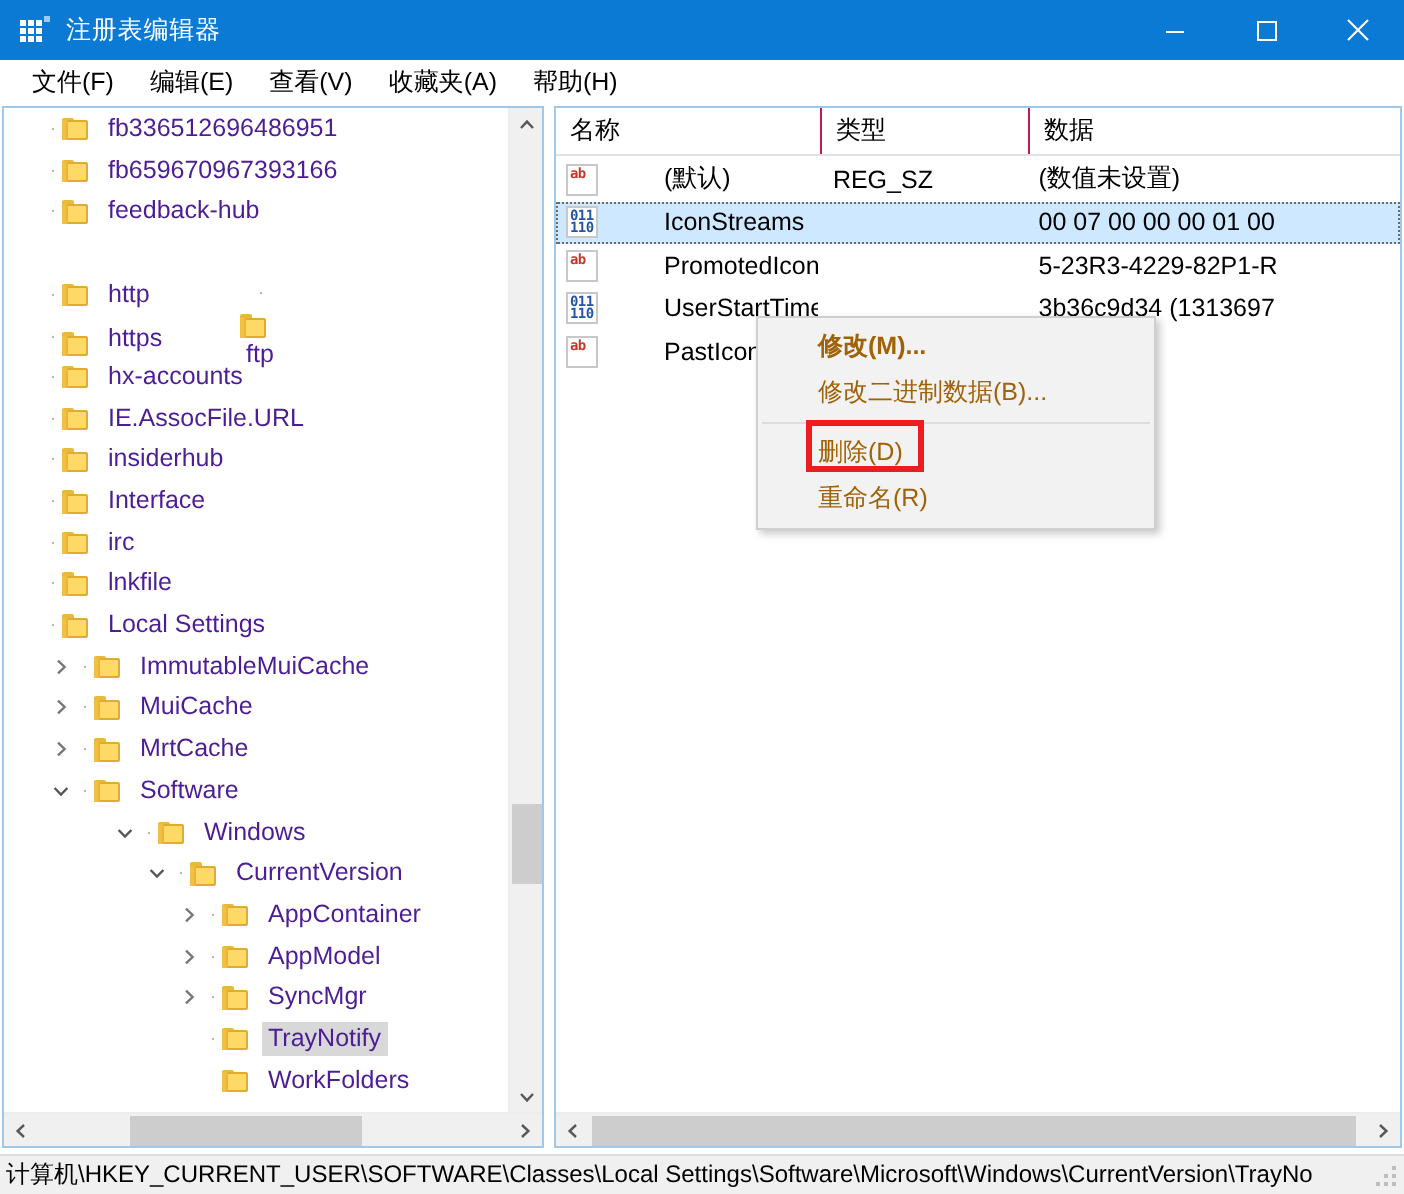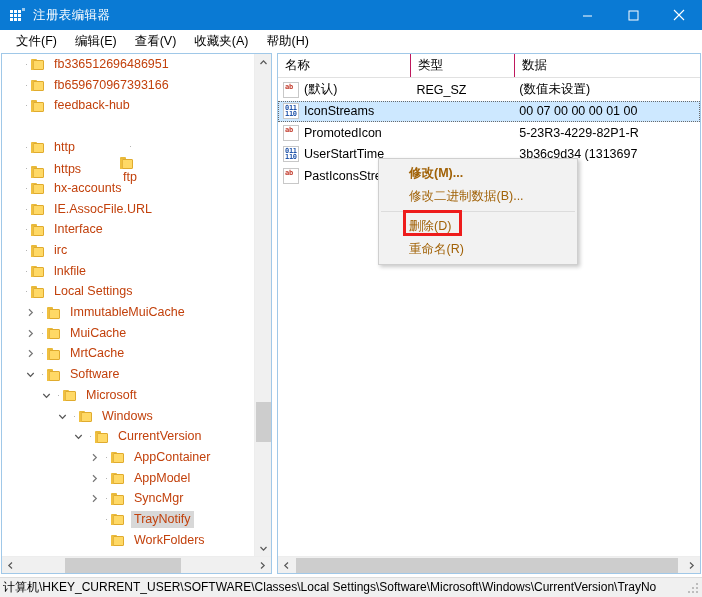--- a/index.html
+++ b/index.html
@@ -118,21 +118,21 @@
     width: 252px;
     height: 503px;
     overflow: hidden;
   }
   .node {
     position: relative;
     height: 20.7px;
     display: flex;
     align-items: center;
     font-size: 12.5px;
-    color: #c2410c;
+    color: #4c1d95;
     white-space: nowrap;
   }
   .node .lbl {
     padding: 1px 3px 2px 3px;
   }
   .node.sel .lbl {
     background: #d8d8d8;
   }
   .twisty {
     width: 16px;
@@ -216,21 +216,21 @@
     font-size: 12.5px;
     color: #000000;
     white-space: nowrap;
     box-sizing: border-box;
   }
   .lrow.sel {
     background: #cde8ff;
     outline: 1px dotted #6a6a6a;
     outline-offset: -1px;
   }
-  .lcell { box-sizing: border-box; overflow: hidden; }
+  .lcell { box-sizing: border-box; overflow: hidden; gap: 28px; }
   .lcell.c-name { width: 133px; display:flex; align-items:center; padding-left: 5px; }
   .lcell.c-type { width: 104px; padding-left: 7px; }
   .lcell.c-data { width: 190px; padding-left: 7px; }
 
   .vicon {
     width: 14px; height: 14px;
     flex: none;
     margin-right: 5px;
     border: 1px solid #c8c8c8;
     background: #ffffff;
@@ -519,20 +519,32 @@
           <div class="node" style="padding-left: 4px;">
             <div class="twisty"></div>
             <div class="dots">
               <b></b>
             </div>
             <div class="folder">
               <div class="tab"></div>
               <div class="body"></div>
               <div class="side"></div>
             </div>
+            <div class="lbl">insiderhub</div>
+          </div>
+          <div class="node" style="padding-left: 4px;">
+            <div class="twisty"></div>
+            <div class="dots">
+              <b></b>
+            </div>
+            <div class="folder">
+              <div class="tab"></div>
+              <div class="body"></div>
+              <div class="side"></div>
+            </div>
             <div class="lbl">Interface</div>
           </div>
           <div class="node" style="padding-left: 4px;">
             <div class="twisty"></div>
             <div class="dots">
               <b></b>
             </div>
             <div class="folder">
               <div class="tab"></div>
               <div class="body"></div>
@@ -620,36 +632,20 @@
             </div>
             <div class="dots">
               <b></b>
             </div>
             <div class="folder">
               <div class="tab"></div>
               <div class="body"></div>
               <div class="side"></div>
             </div>
             <div class="lbl">Software</div>
-          </div>
-          <div class="node" style="padding-left: 36px;">
-            <div class="twisty">
-              <svg width="9" height="9" viewBox="0 0 9 9">
-                <polyline points="1.3,3 4.5,6.3 7.7,3" fill="none" stroke="#555" stroke-width="1.2"></polyline>
-              </svg>
-            </div>
-            <div class="dots">
-              <b></b>
-            </div>
-            <div class="folder">
-              <div class="tab"></div>
-              <div class="body"></div>
-              <div class="side"></div>
-            </div>
-            <div class="lbl">Microsoft</div>
           </div>
           <div class="node" style="padding-left: 52px;">
             <div class="twisty">
               <svg width="9" height="9" viewBox="0 0 9 9">
                 <polyline points="1.3,3 4.5,6.3 7.7,3" fill="none" stroke="#555" stroke-width="1.2"></polyline>
               </svg>
             </div>
             <div class="dots">
               <b></b>
             </div>

